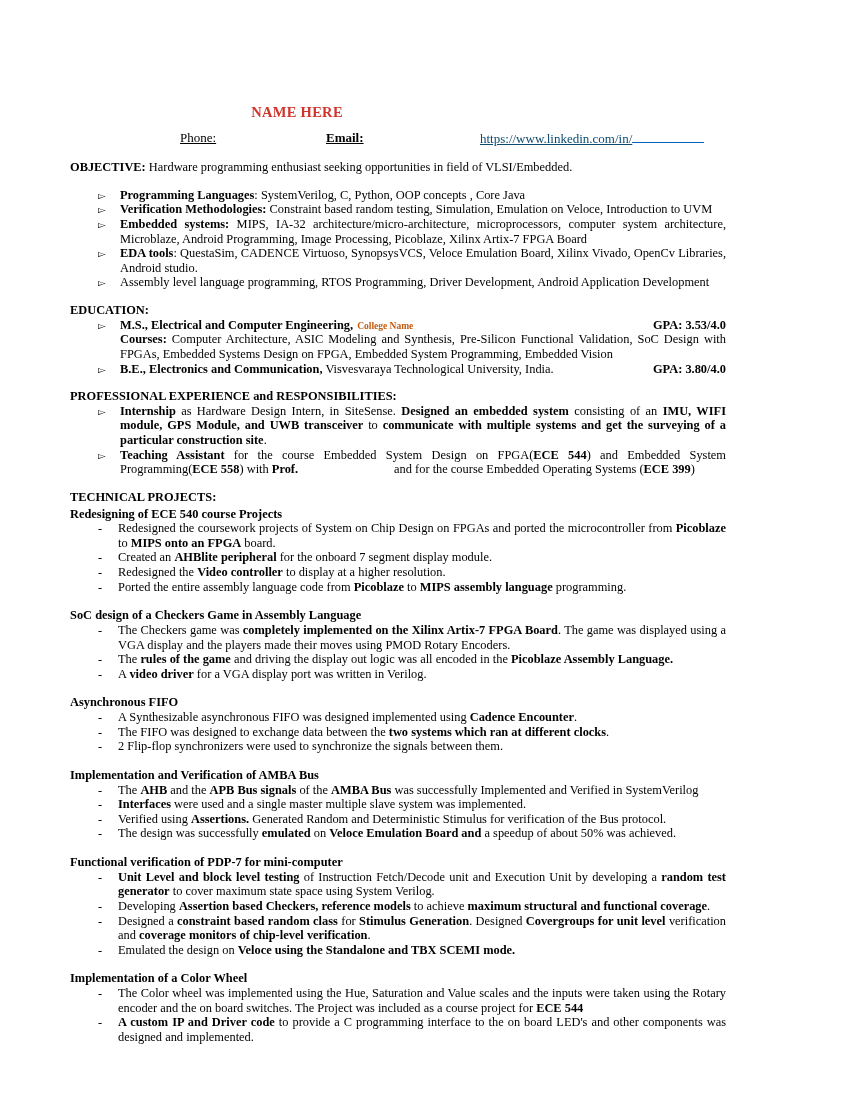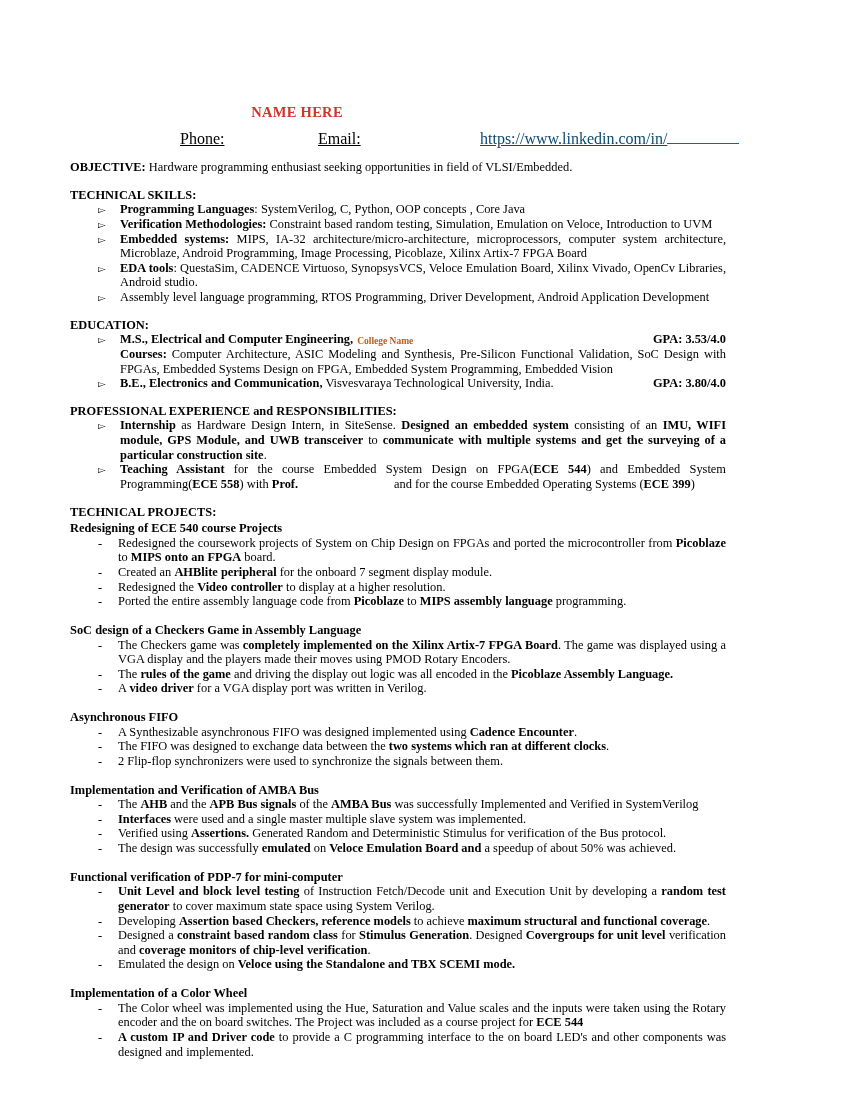--- a/index.html
+++ b/index.html
@@ -7,24 +7,24 @@
   html,body { background:#ffffff; }
   body {
     width:850px; height:1100px;
     font-family:"Liberation Serif", serif;
     font-size:12.4px; line-height:1.18; color:#000;
   }
   .page { width:776px; height:1100px; padding:56px 50px 30px 70px; overflow:hidden; position:relative;margin-top:48px; }
 
   
   .name { font-weight:bold; font-size:14.5px; color:#D0342C; text-align:center; margin-right:202px; letter-spacing:.3px; }
-  .contact { position:relative; height:17px; margin-top:9px; font-size:16px; }
+  .contact { position:relative; height:17px; margin-top:9px; font-size:13px; }
   .contact .lbl { position:absolute; text-decoration:underline; }
   .contact .phone { left:110px; }
-  .contact .email { left:248px; }
+  .contact .email { left:256px;font-weight:bold; }
   .contact .linkwrap { position:absolute; left:410px; white-space:nowrap; }
   a.linkedin { color:#0c4a6e; text-decoration:underline; cursor:pointer; }
   .blank-ul { display:inline-block; width:72px; height:13px; border-bottom:1px solid #0563C1; }
 
   
   .section { margin-top:13px; }
   .h1 { font-weight:bold; }
 
   
   .li { display:flex; padding-left:28px; }
@@ -58,21 +58,20 @@
       <span class="linkwrap"><a class="linkedin" href="#">https://www.linkedin.com/in/</a><span class="blank-ul"></span></span>
     </div>
   </header>
 
   <div class="section">
     <span class="h1">OBJECTIVE:</span>
     <span>Hardware programming enthusiast seeking opportunities in field of VLSI/Embedded.</span>
   </div>
 
   <div class="section">
-    <div class="h1">TECHNICAL SKILLS:</div>
     <div>
 
         <div class="li arrow">
           <span class="marker">▻</span>
           <div class="li-text"><b>Programming Languages</b>: SystemVerilog, C, Python, OOP concepts , Core Java</div>
         </div>
 
         <div class="li arrow">
           <span class="marker">▻</span>
           <div class="li-text"><b>Verification Methodologies:</b> Constraint based random testing, Simulation, Emulation on Veloce, Introduction to UVM</div>

